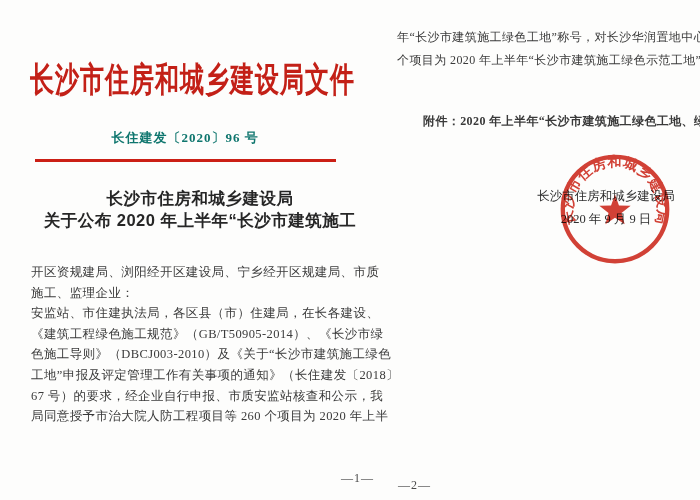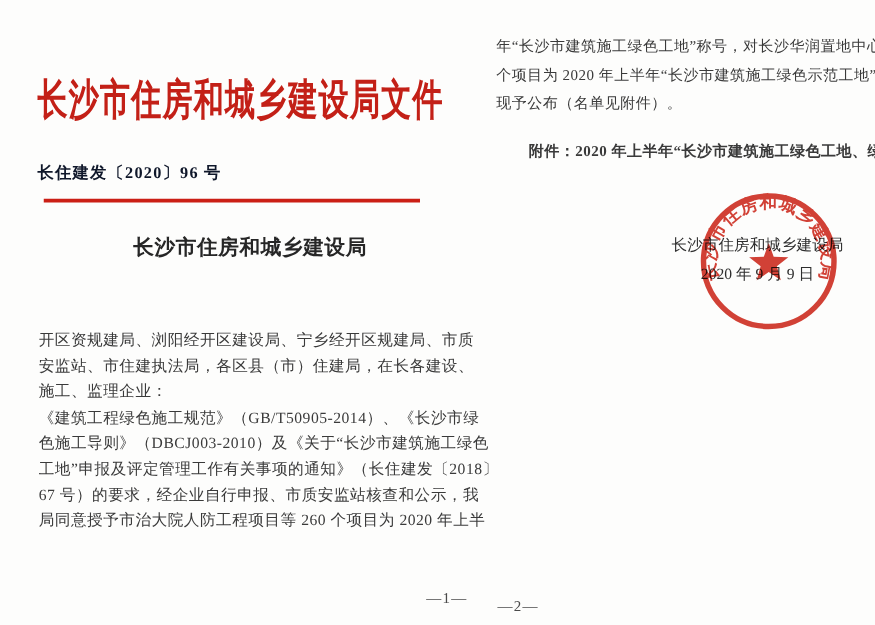--- a/index.html
+++ b/index.html
@@ -20,22 +20,22 @@
     position: absolute; left: 30px; top: 57px; width: 312px;
     text-align: center;
     font-size: 24px; font-weight: bold;
     letter-spacing: 1px;
     transform: scaleY(1.42);
     transform-origin: top center;
     white-space: nowrap;
   }
   .doc-number {
     position: absolute; left: 30px; top: 129px; width: 310px;
-    text-align: left; font-size: 13px; font-weight: bold;
-    color: #0f172a; letter-spacing: 1px;
+    text-align: center; font-size: 13px; font-weight: bold;
+    color: #0f766e; letter-spacing: 1px;
   }
   .red-rule {
     position: absolute; left: 35px; top: 151px;
     width: 301px; height: 2.5px; border: none;
   }
   .doc-title {
     position: absolute; left: 30px; top: 188px; width: 340px;
     margin: 0; text-align: center;
     font-family: "Liberation Sans", "DejaVu Sans", sans-serif;
     font-size: 16.5px; font-weight: bold; color: #262626;
@@ -84,42 +84,42 @@
 <section class="page" id="page-1">
 
   <div class="doc-header" style="color:#c32017">长沙市住房和城乡建设局文件</div>
 
   <div class="doc-number">长住建发〔2020〕96 号</div>
 
   <hr class="red-rule" style="background:#cb1f15">
 
   <h1 class="doc-title">
     <div class="line">长沙市住房和城乡建设局</div>
+    <div class="line">关于公布 2020 年上半年“长沙市建筑施工</div>
   </h1>
 
   <div class="body-block">
     <div class="line">开区资规建局、浏阳经开区建设局、宁乡经开区规建局、市质</div>
+    <div class="line">施工、监理企业：</div>
     <div class="line">安监站、市住建执法局，各区县（市）住建局，在长各建设、</div>
-    <div class="line">施工、监理企业：</div>
     <div class="line">《建筑工程绿色施工规范》（GB/T50905-2014）、《长沙市绿</div>
     <div class="line">色施工导则》（DBCJ003-2010）及《关于“长沙市建筑施工绿色</div>
     <div class="line">工地”申报及评定管理工作有关事项的通知》（长住建发〔2018〕</div>
     <div class="line">67 号）的要求，经企业自行申报、市质安监站核查和公示，我</div>
     <div class="line">局同意授予市治大院人防工程项目等 260 个项目为 2020 年上半</div>
   </div>
 
   <div class="page-number">—1—</div>
 </section>
 
 <section class="page" id="page-2">
 
   <div class="p2-body">
     <div class="line">年“长沙市建筑施工绿色工地”称号，对长沙华润置地中心等 26</div>
     <div class="line">个项目为 2020 年上半年“长沙市建筑施工绿色示范工地”称号，</div>
-    <div class="line">现予公布（名单见附件）。</div>
   </div>
 
   <div class="p2-attachment">
     <div class="line indent">附件：2020 年上半年“长沙市建筑施工绿色工地、绿色示范</div>
   </div>
 
   <div class="signature">
     <div>长沙市住房和城乡建设局</div>
     <div>2020 年 9 月 9 日</div>
   </div>

